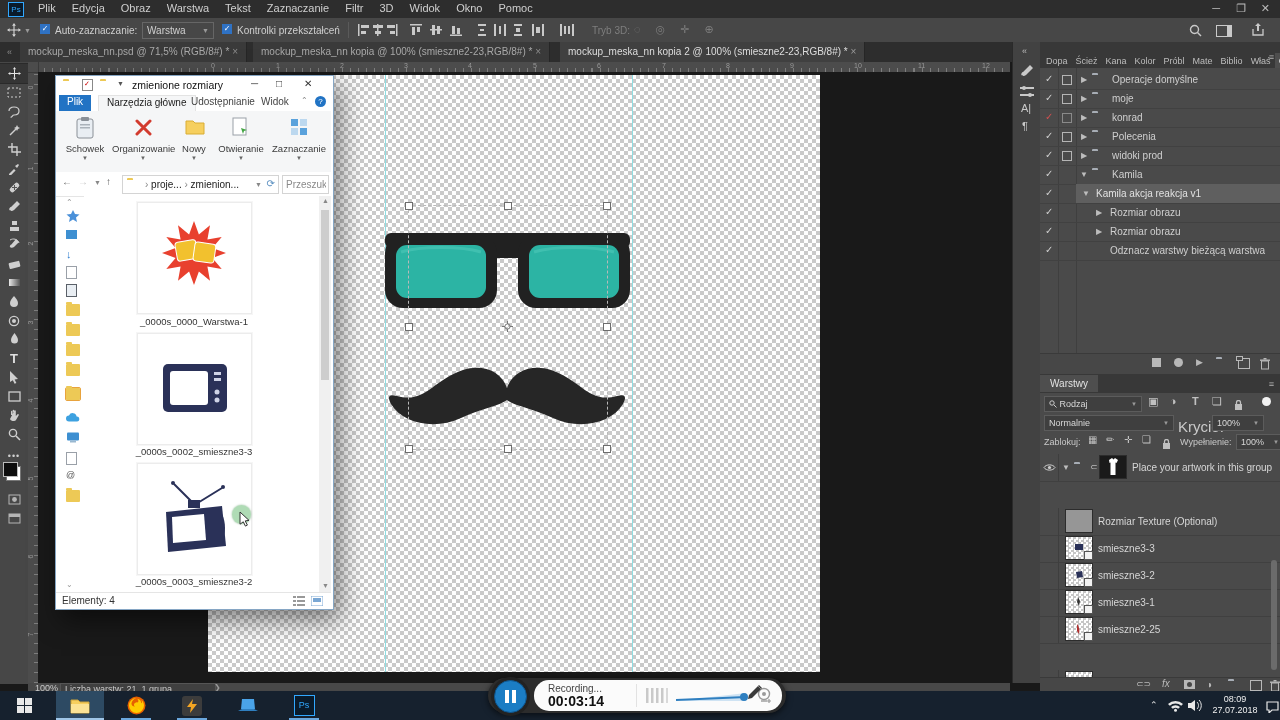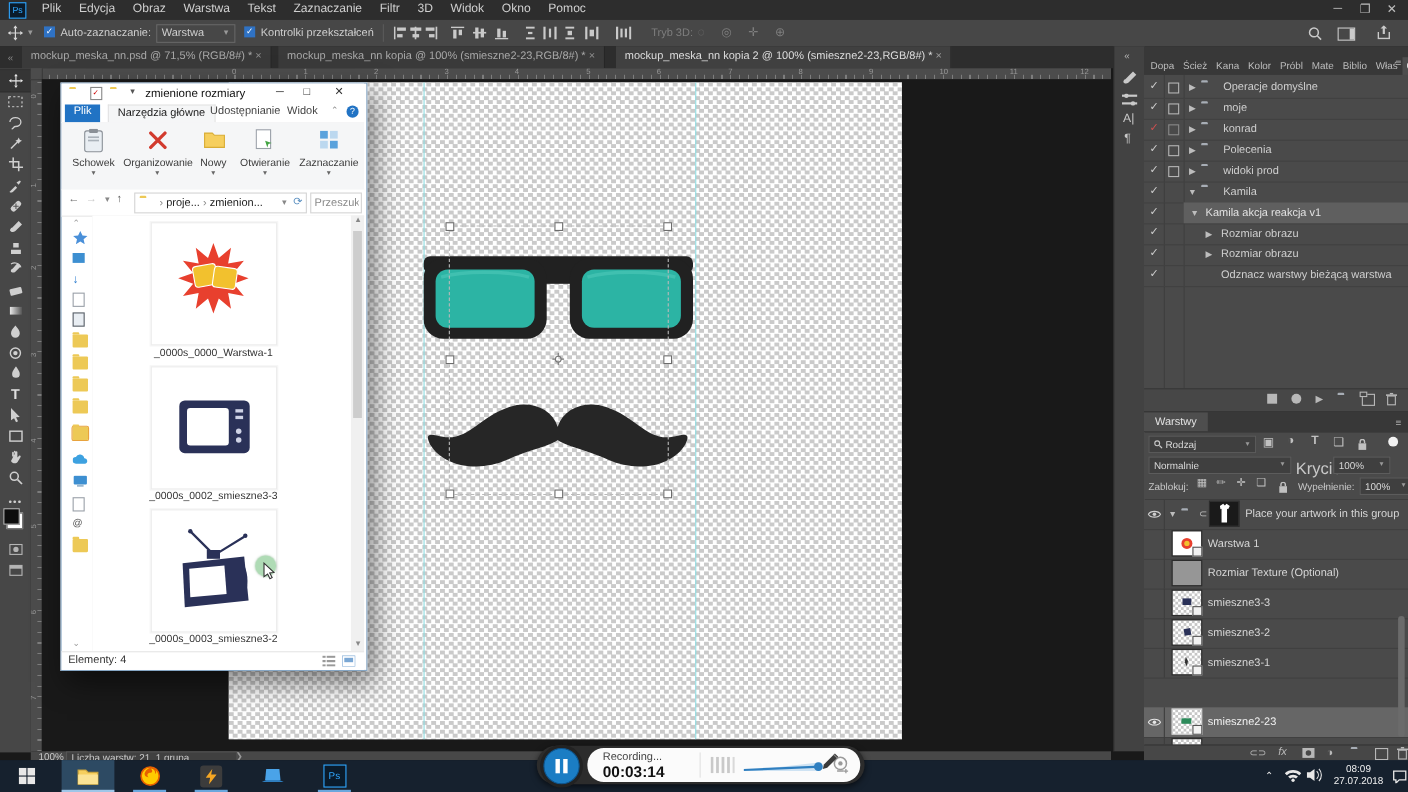--- a/index.html
+++ b/index.html
@@ -631,28 +631,20 @@
         </svg>
       </span>
     <span class="abs caret" style="left:22px;top:9px;">▼</span>
     <span class="abs fold" style="left:34px;top:10px;"></span>
     <span class="abs" style="left:50px;top:8px;color:#bbb;font-size:9px;">⊂</span>
     <span class="thumb" style="left:60px;background:#1a1a1a;background-image:none;"><svg width="26" height="22" viewBox="0 0 26 22">
           <path d="M9 4l3-2 1.5 1.5L15 2l3 2-1.5 3-1-.6V19h-5V6.4l-1 .6z" fill="#fff"></path>
         </svg></span>
     <span class="abs nw" style="left:92px;top:8px;">Place your artwork in this group</span>
   </div>
-  <div class="lrow" style="top:481px;">
-    <span class="eyewell"></span>
-    <span class="thumb" style="left:26px;background:#fff;background-image:none;"><svg width="26" height="22">
-          <circle cx="13" cy="11" r="5" fill="#e8402e"></circle>
-          <circle cx="13" cy="11" r="2.4" fill="#f2c12e"></circle>
-        </svg><span class="sobadge"></span></span>
-    <span class="abs nw" style="left:58px;top:8px;">Warstwa 1</span>
-  </div>
   <div class="lrow" style="top:508px;">
     <span class="eyewell"></span>
     <span class="thumb" style="left:26px;background:#969696;background-image:none;"></span>
     <span class="abs nw" style="left:58px;top:8px;">Rozmiar Texture (Optional)</span>
   </div>
   <div class="lrow" style="top:535px;">
     <span class="eyewell"></span>
     <span class="thumb" style="left:26px;"><svg width="26" height="22">
           <rect x="9" y="7" width="8" height="6" fill="#2a3158"></rect>
         </svg><span class="sobadge"></span></span>
@@ -665,31 +657,26 @@
         </svg><span class="sobadge"></span></span>
     <span class="abs nw" style="left:58px;top:8px;">smieszne3-2</span>
   </div>
   <div class="lrow" style="top:589px;">
     <span class="eyewell"></span>
     <span class="thumb" style="left:26px;"><svg width="26" height="22">
           <path d="M12 6l2 4-1 5-2-4z" fill="#333"></path>
         </svg><span class="sobadge"></span></span>
     <span class="abs nw" style="left:58px;top:8px;">smieszne3-1</span>
   </div>
-  <div class="lrow" style="top:643px;background:#666;">
-    <span class="eyewell">
-        <svg class="abs" style="left:3px;top:9px;" width="13" height="9" viewBox="0 0 13 9">
-          <path d="M1 4.5C3 1 10 1 12 4.5 10 8 3 8 1 4.5z" fill="none" stroke="#e6e6e6"></path>
-          <circle cx="6.5" cy="4.5" r="1.6" fill="#e6e6e6"></circle>
-        </svg>
-      </span>
-    <span class="thumb" style="left:26px;outline:1px solid #ddd;"><svg width="26" height="22">
-          <rect x="8" y="8" width="9" height="5" fill="#2c8a5a"></rect>
+  <div class="lrow" style="top:616px;">
+    <span class="eyewell"></span>
+    <span class="thumb" style="left:26px;"><svg width="26" height="22">
+          <path d="M11 6c2 2 3 6 2 10l-2-3z" fill="#b03030"></path>
         </svg><span class="sobadge"></span></span>
-    <span class="abs nw" style="left:58px;top:8px;color:#f0f0f0;">smieszne2-23</span>
+    <span class="abs nw" style="left:58px;top:8px;">smieszne2-25</span>
   </div>
   <div class="lrow" style="top:670px;height:7px;border-bottom:none;">
     <span class="eyewell" style="height:7px;"></span>
     <span class="thumb" style="left:26px;top:2px;height:5px;"></span>
   </div>
   <div class="abs" style="left:1271px;top:560px;width:6px;height:110px;background:#6b6b6b;border-radius:3px;"></div>
 
   <div class="abs" style="left:1040px;top:677px;width:240px;height:14px;background:#474747;border-top:1px solid #3a3a3a;">
     <span class="abs" style="left:96px;top:1px;color:#b8b8b8;font-size:9px;">⊂⊃</span>
     <span class="abs" style="left:122px;top:0;color:#b8b8b8;font-size:10px;font-style:italic;">fx</span>

